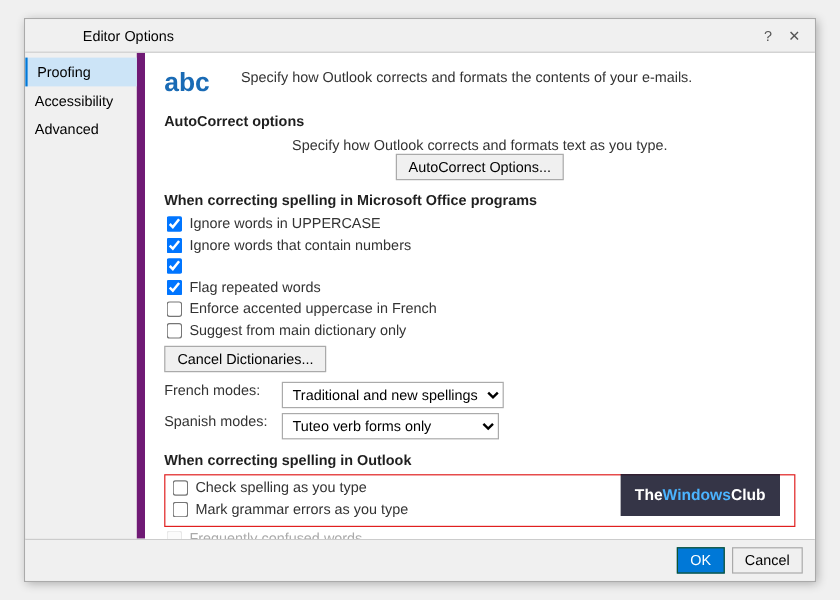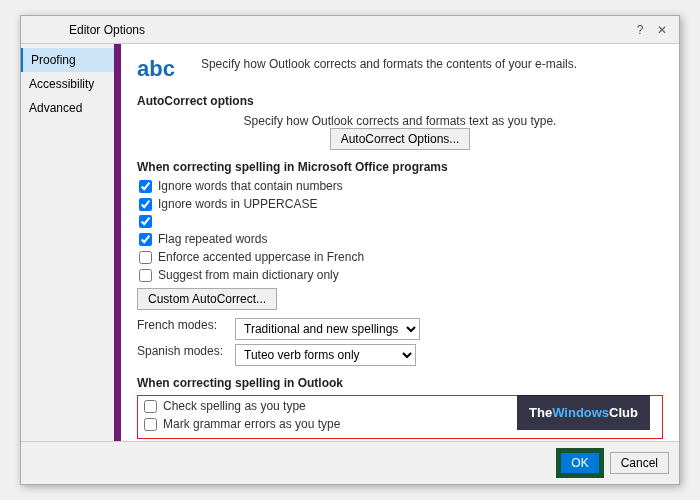--- a/index.html
+++ b/index.html
@@ -121,21 +121,21 @@
       background: #f0f0f0;
       border: 1px solid #aaa;
       padding: 3px 10px;
       font-size: 12px;
       cursor: pointer;
       color: #000;
     }
     .btn-primary {
       background: #0078d7;
       color: #fff;
-      border: 5px solid #14532d;
+      border: 1px solid #14532d;
     }
     .divider-label {
       font-weight: bold;
       font-size: 12px;
       color: #1f1f1f;
       margin-bottom: 5px;
       margin-top: 10px;
     }
     .checkbox-row {
       display: flex;
@@ -239,45 +239,45 @@
         <div class="autocorrect-row">
           <span class="autocorrect-desc">Specify how Outlook corrects and formats text as you type.</span>
           <button class="btn">AutoCorrect Options...</button>
         </div>
       </div>
 
       <div>
         <div class="divider-label">When correcting spelling in Microsoft Office programs</div>
 
         <div class="checkbox-row">
+          <input type="checkbox" id="ign_up" checked="" style="">
+          <label for="ign_up">Ignore words in UPPERCASE</label>
+        </div>
+        <div class="checkbox-row">
           <input type="checkbox" id="ign_num" checked="" style="">
           <label for="ign_num">Ignore words that contain numbers</label>
         </div>
         <div class="checkbox-row">
-          <input type="checkbox" id="ign_up" checked="" style="">
-          <label for="ign_up">Ignore words in UPPERCASE</label>
-        </div>
-        <div class="checkbox-row">
           <input type="checkbox" id="ign_int" checked="" style="">
         </div>
         <div class="checkbox-row">
           <input type="checkbox" id="flag_rep" checked="" style="">
           <label for="flag_rep">Flag repeated words</label>
         </div>
         <div class="checkbox-row">
           <input type="checkbox" id="enf_fr" style="">
           <label for="enf_fr">Enforce accented uppercase in French</label>
         </div>
         <div class="checkbox-row">
           <input type="checkbox" id="sug_main" style="">
           <label for="sug_main">Suggest from main dictionary only</label>
         </div>
 
         <div class="custom-dict-btn">
-          <button class="btn">Custom AutoCorrect...</button>
+          <button class="btn">Cancel Dictionaries...</button>
         </div>
 
         <div class="dropdown-row">
           <span class="dropdown-label">French modes:</span>
           <select class="dropdown-select">
             <option>Traditional and new spellings</option>
             <option>Traditional spellings</option>
             <option>New spellings</option>
           </select>
         </div>

